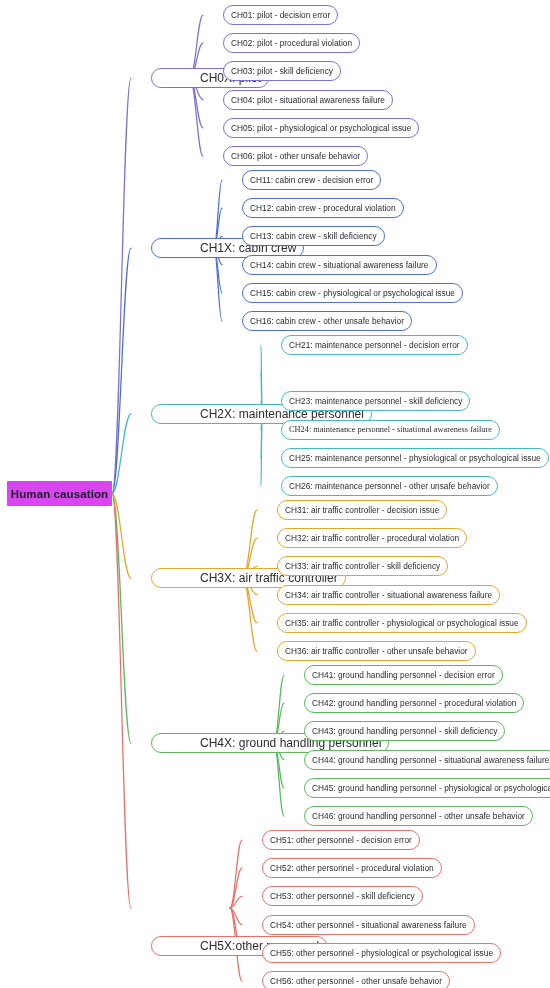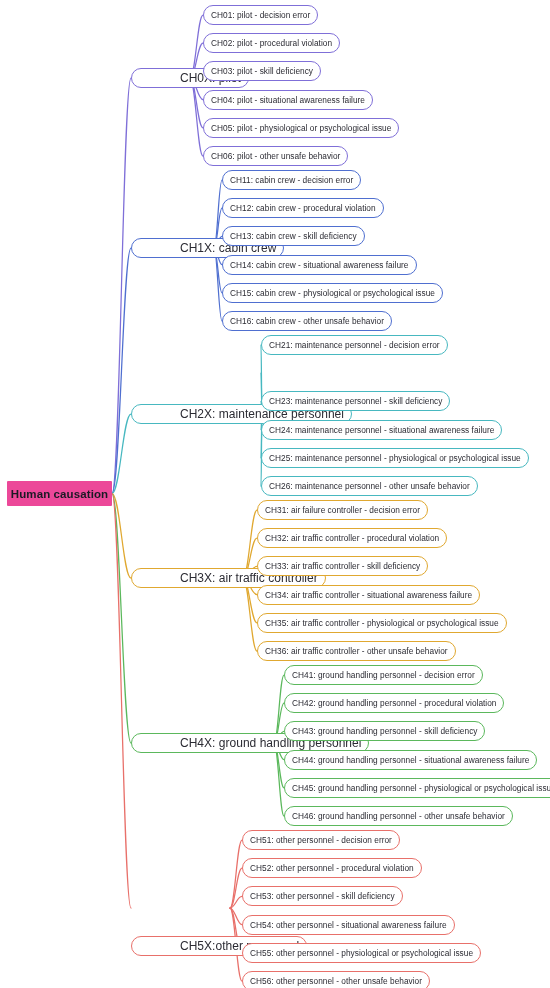--- a/index.html
+++ b/index.html
@@ -47,20 +47,21 @@
   }
   .branch-node, .leaf-node {
     border-style: solid;
     border-width: 1.15px;
     border-radius: 11px;
     color: #2b2b33;
     font-size: 8.3px;
     padding: 0 7px;
     height: 20px;
     letter-spacing: 0.02px;
+    margin-left: 20px;
   }
   .branch-node {
     font-size: 12px;
     padding-left: 48px;
   }
 </style>
 </head>
 <body>
 
 <div id="mindmap">
@@ -101,43 +102,43 @@
       <path d="M 274 743 C 278.2 743 279.8 787.8 284 787.8" fill="none" stroke="#5BB85C" stroke-width="1.25" stroke-linecap="round"></path>
       <path d="M 274 743 C 278.2 743 279.8 816 284 816" fill="none" stroke="#5BB85C" stroke-width="1.25" stroke-linecap="round"></path>
       <path d="M 112 493.5 C 119.98 493.5 123.02 908 131 908" fill="none" stroke="#E8706A" stroke-width="1.25" stroke-linecap="round"></path>
       <path d="M 230 908 C 235.04 908 236.96 840 242 840" fill="none" stroke="#E8706A" stroke-width="1.25" stroke-linecap="round"></path>
       <path d="M 230 908 C 235.04 908 236.96 868.2 242 868.2" fill="none" stroke="#E8706A" stroke-width="1.25" stroke-linecap="round"></path>
       <path d="M 230 908 C 235.04 908 236.96 896.4 242 896.4" fill="none" stroke="#E8706A" stroke-width="1.25" stroke-linecap="round"></path>
       <path d="M 230 908 C 235.04 908 236.96 924.6 242 924.6" fill="none" stroke="#E8706A" stroke-width="1.25" stroke-linecap="round"></path>
       <path d="M 230 908 C 235.04 908 236.96 952.8 242 952.8" fill="none" stroke="#E8706A" stroke-width="1.25" stroke-linecap="round"></path>
       <path d="M 230 908 C 235.04 908 236.96 981 242 981" fill="none" stroke="#E8706A" stroke-width="1.25" stroke-linecap="round"></path>
     </svg>
-<div class="node root-node" style="left: 7px; top: 481px; background: #ec4899; color: rgb(26, 26, 36); width: 105px; height: 25px; justify-content: center;">Human causation</div>
+<div class="node root-node" style="left: 7px; top: 481px; background: #d946ef; color: rgb(26, 26, 36); width: 105px; height: 25px; justify-content: center;">Human causation</div>
     <div class="node branch-node" style="left: 131px; top: 68px; border-color: rgb(127, 111, 216);">CH0X: pilot</div>
     <div class="node leaf-node" style="left: 203px; top: 5px; border-color: rgb(127, 111, 216);">CH01: pilot - decision error</div>
     <div class="node leaf-node" style="left: 203px; top: 33.2px; border-color: rgb(127, 111, 216);">CH02: pilot - procedural violation</div>
     <div class="node leaf-node" style="left: 203px; top: 61.4px; border-color: rgb(127, 111, 216);">CH03: pilot - skill deficiency</div>
     <div class="node leaf-node" style="left: 203px; top: 89.6px; border-color: rgb(127, 111, 216);">CH04: pilot - situational awareness failure</div>
     <div class="node leaf-node" style="left: 203px; top: 117.8px; border-color: rgb(127, 111, 216);">CH05: pilot - physiological or psychological issue</div>
     <div class="node leaf-node" style="left: 203px; top: 146px; border-color: rgb(127, 111, 216);">CH06: pilot - other unsafe behavior</div>
     <div class="node branch-node" style="left: 131px; top: 238px; border-color: rgb(79, 111, 208);">CH1X: cabin crew</div>
     <div class="node leaf-node" style="left: 222px; top: 170px; border-color: rgb(79, 111, 208);">CH11: cabin crew - decision error</div>
     <div class="node leaf-node" style="left: 222px; top: 198.2px; border-color: rgb(79, 111, 208);">CH12: cabin crew - procedural violation</div>
     <div class="node leaf-node" style="left: 222px; top: 226.4px; border-color: rgb(79, 111, 208);">CH13: cabin crew - skill deficiency</div>
     <div class="node leaf-node" style="left: 222px; top: 254.6px; border-color: rgb(79, 111, 208);">CH14: cabin crew - situational awareness failure</div>
     <div class="node leaf-node" style="left: 222px; top: 282.8px; border-color: rgb(79, 111, 208);">CH15: cabin crew - physiological or psychological issue</div>
     <div class="node leaf-node" style="left: 222px; top: 311px; border-color: rgb(79, 111, 208);">CH16: cabin crew - other unsafe behavior</div>
     <div class="node branch-node" style="left: 131px; top: 404px; border-color: rgb(71, 184, 192);">CH2X: maintenance personnel</div>
     <div class="node leaf-node" style="left: 261px; top: 335px; border-color: rgb(71, 184, 192);">CH21: maintenance personnel - decision error</div>
     <div class="node leaf-node" style="left: 261px; top: 391.4px; border-color: rgb(71, 184, 192);">CH23: maintenance personnel - skill deficiency</div>
-    <div class="node leaf-node" style="left: 261px; top: 419.6px; border-color: rgb(71, 184, 192);">CH24: maintenance personnel - situational awareness failure</div>
+    <div class="node leaf-node" style="left: 261px; top: 419.6px; border-color: rgb(71, 184, 192); font-family: Liberation Serif, serif;">CH24: maintenance personnel - situational awareness failure</div>
     <div class="node leaf-node" style="left: 261px; top: 447.8px; border-color: rgb(71, 184, 192);">CH25: maintenance personnel - physiological or psychological issue</div>
     <div class="node leaf-node" style="left: 261px; top: 476px; border-color: rgb(71, 184, 192);">CH26: maintenance personnel - other unsafe behavior</div>
     <div class="node branch-node" style="left: 131px; top: 568px; border-color: rgb(224, 168, 48);">CH3X: air traffic controller</div>
-    <div class="node leaf-node" style="left: 257px; top: 500px; border-color: rgb(224, 168, 48);">CH31: air failure controller - decision error</div>
+    <div class="node leaf-node" style="left: 257px; top: 500px; border-color: rgb(224, 168, 48);">CH31: air traffic controller - decision issue</div>
     <div class="node leaf-node" style="left: 257px; top: 528.2px; border-color: rgb(224, 168, 48);">CH32: air traffic controller - procedural violation</div>
     <div class="node leaf-node" style="left: 257px; top: 556.4px; border-color: rgb(224, 168, 48);">CH33: air traffic controller - skill deficiency</div>
     <div class="node leaf-node" style="left: 257px; top: 584.6px; border-color: rgb(224, 168, 48);">CH34: air traffic controller - situational awareness failure</div>
     <div class="node leaf-node" style="left: 257px; top: 612.8px; border-color: rgb(224, 168, 48);">CH35: air traffic controller - physiological or psychological issue</div>
     <div class="node leaf-node" style="left: 257px; top: 641px; border-color: rgb(224, 168, 48);">CH36: air traffic controller - other unsafe behavior</div>
     <div class="node branch-node" style="left: 131px; top: 733px; border-color: rgb(91, 184, 92);">CH4X: ground handling personnel</div>
     <div class="node leaf-node" style="left: 284px; top: 665px; border-color: rgb(91, 184, 92);">CH41: ground handling personnel - decision error</div>
     <div class="node leaf-node" style="left: 284px; top: 693.2px; border-color: rgb(91, 184, 92);">CH42: ground handling personnel - procedural violation</div>
     <div class="node leaf-node" style="left: 284px; top: 721.4px; border-color: rgb(91, 184, 92);">CH43: ground handling personnel - skill deficiency</div>
     <div class="node leaf-node" style="left: 284px; top: 749.6px; border-color: rgb(91, 184, 92);">CH44: ground handling personnel - situational awareness failure</div>

